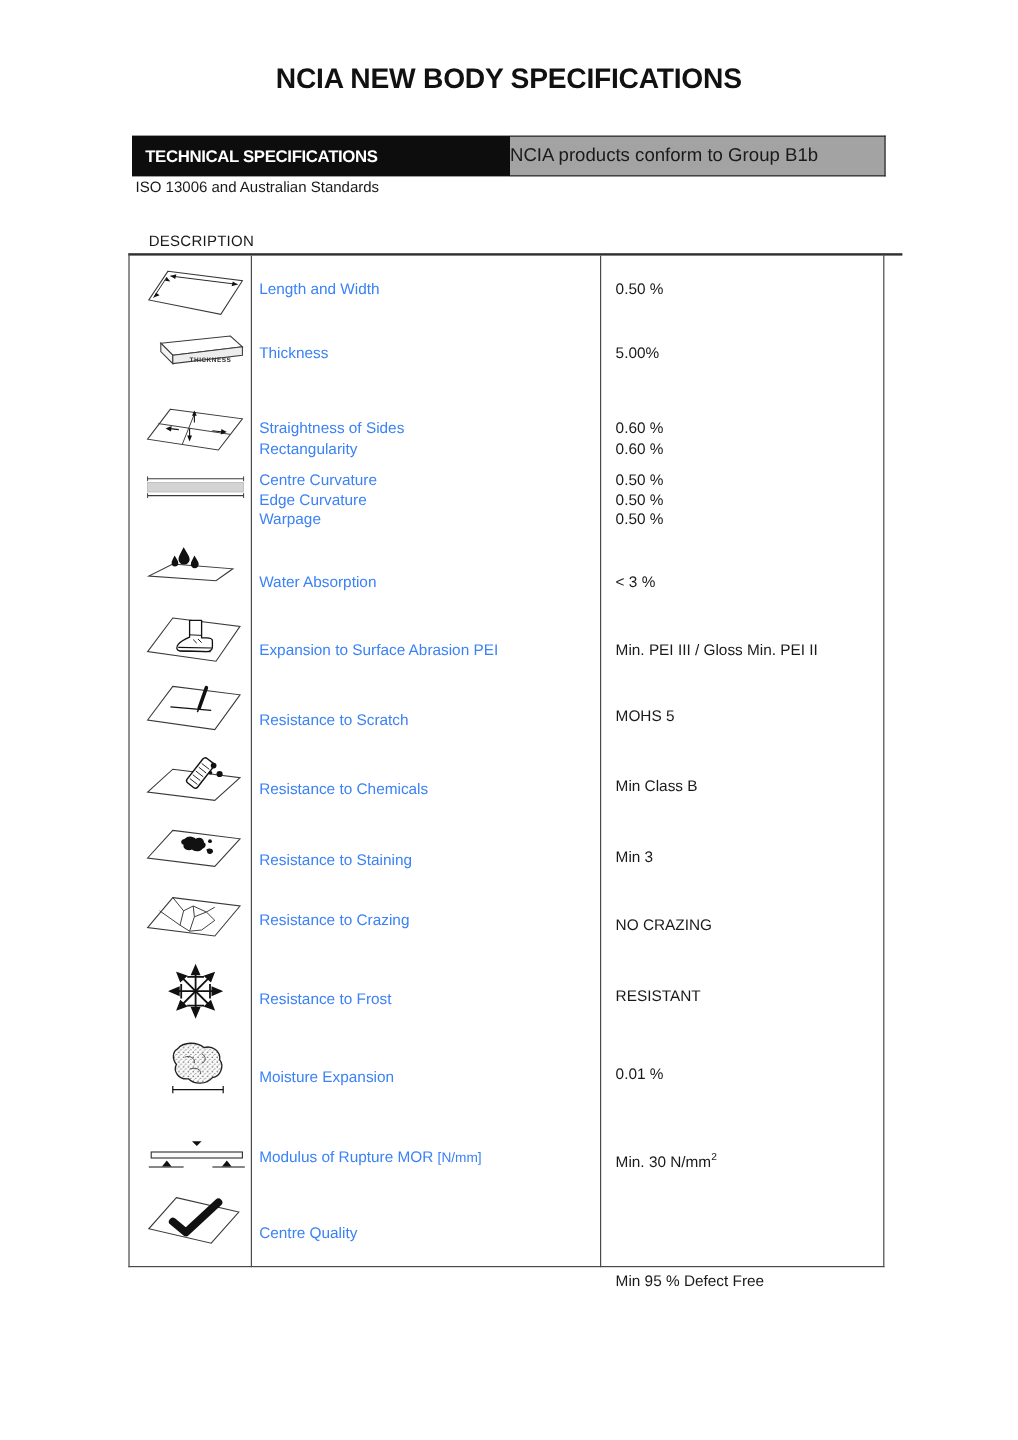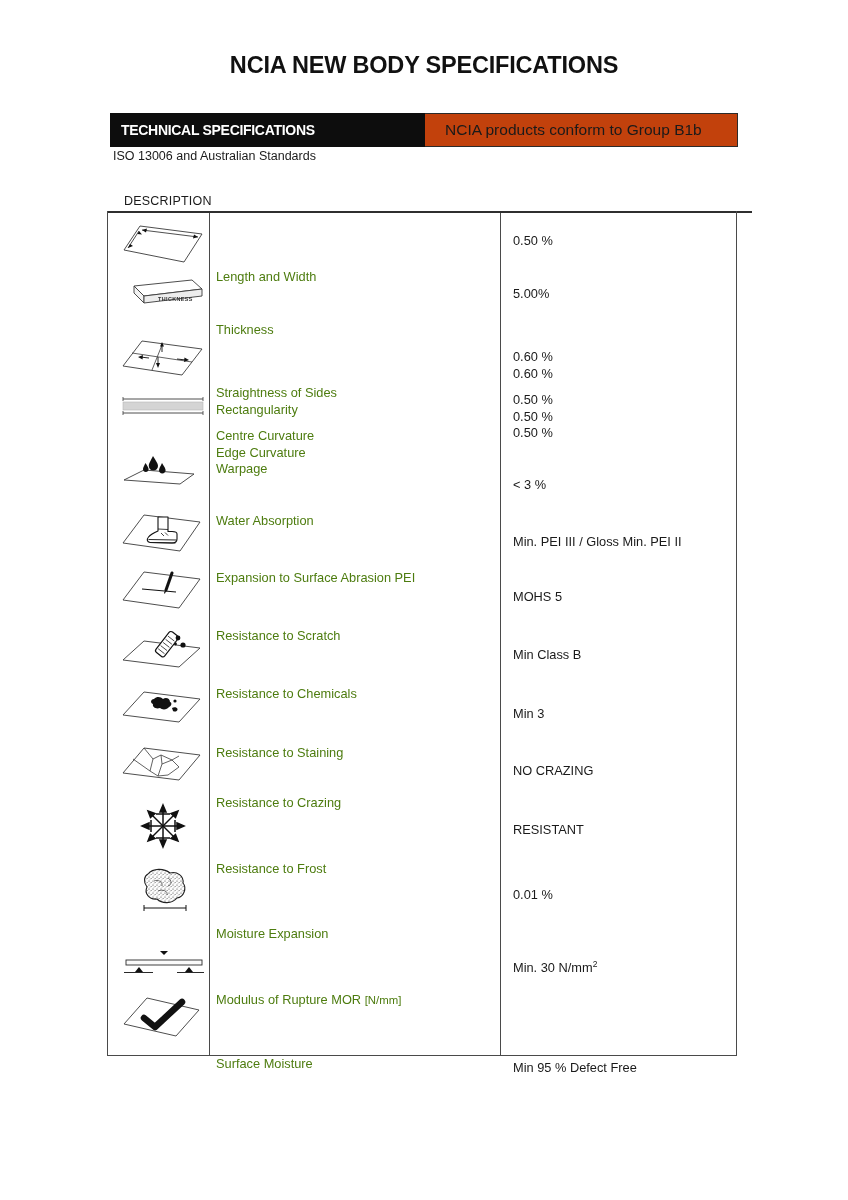--- a/index.html
+++ b/index.html
@@ -46,27 +46,27 @@
     font-size: 14px;
     font-weight: bold;
     letter-spacing: -0.3px;
     display: flex;
     align-items: center;
     padding-left: 11px;
     box-sizing: border-box;
   }
   .band-white {
     flex: 1;
-    background: #c2410c;
+    background: #a3a3a3;
     border: 1px solid #2b2b2b;
     border-left: none;
     box-sizing: border-box;
     display: flex;
     align-items: center;
-    padding-left: 20px;
+    padding-left: 0;
     font-size: 15.5px;
     color: #1a1a1a;
   }
   .iso-line {
     position: absolute;
     top: 149px;
     left: 113px;
     font-size: 12.5px;
     color: #1a1a1a;
   }
@@ -131,22 +131,21 @@
     display: flex;
     align-items: center;
     justify-content: center;
   }
   .cell-desc {
     position: absolute;
     left: 109px;
     width: 285px;
     font-size: 12.8px;
     line-height: 16.5px;
-    color: #4d7c0f;
-    margin-top: 36px;
+    color: #3b82f6;
   }
   .cell-val {
     position: absolute;
     left: 406px;
     width: 220px;
     font-size: 12.8px;
     line-height: 16.5px;
     color: #1a1a1a;
   }
   .cell-desc .sub {
@@ -455,18 +454,18 @@
 </div>
 
 <div class="row" style="top:990px;height:62px;">
   <div class="cell-icon" style="top:2px;height:52px;">
     <svg width="86" height="52" viewBox="0 0 86 52">
       <polygon points="27,6 79,18 56,44 4,32" fill="#fff" stroke="#3a3a3a" stroke-width="0.9"></polygon>
       <path d="M24,26 L35,35 L62,10" fill="none" stroke="#111" stroke-width="6.5" stroke-linecap="round" stroke-linejoin="round"></path>
     </svg>
   </div>
   <div class="cell-desc" style="top:30px;">
-    <div>Surface Moisture</div>
+    <div>Centre Quality</div>
   </div>
   <div class="cell-val" style="top:27px;margin-top:43px;">
     <div> Min 95 % Defect Free</div>
   </div>
 </div>
 
 </body></html>

